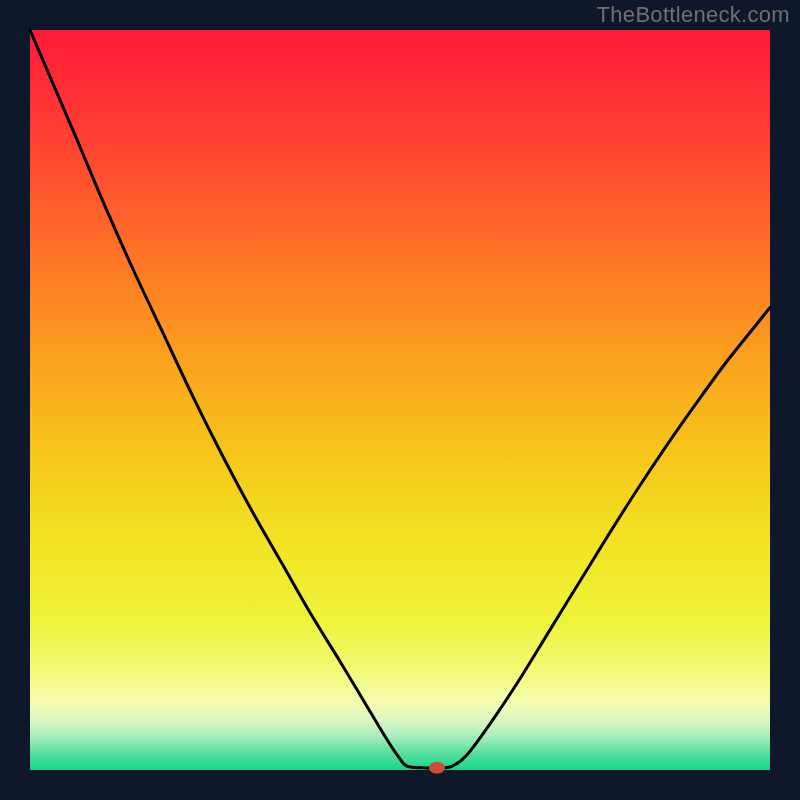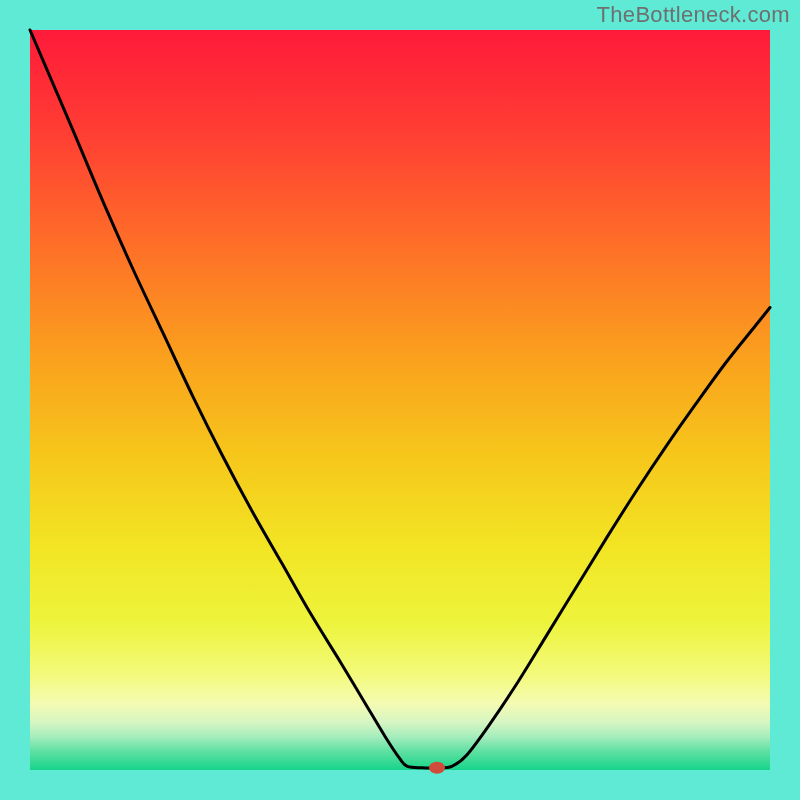--- a/index.html
+++ b/index.html
@@ -8,21 +8,21 @@
     width: 800px;
     height: 800px;
     background: #000;
     overflow: hidden;
     font-family: Arial, Helvetica, sans-serif;
   }
   .frame {
     position: relative;
     width: 800px;
     height: 800px;
-    background: #5eead4;
+    background: #0f172a;
   }
   .watermark {
     position: absolute;
     top: 2px;
     right: 10px;
     color: #6f6f6f;
     font-size: 22px;
     font-weight: 500;
     letter-spacing: 0.3px;
     z-index: 5;

